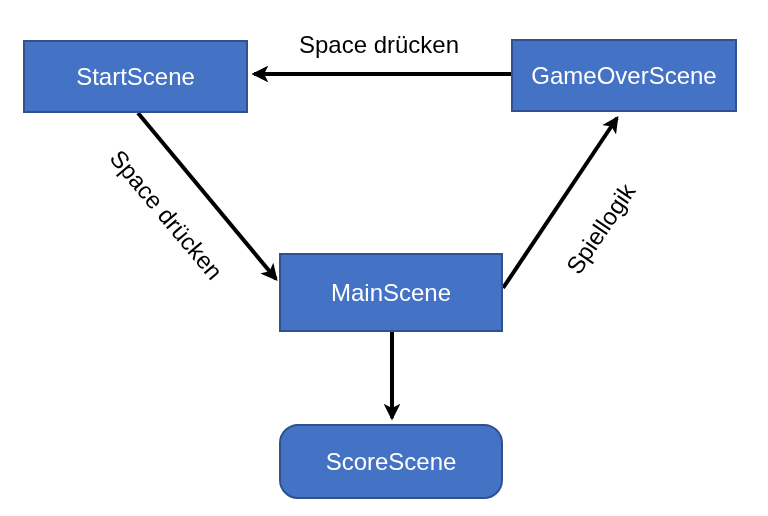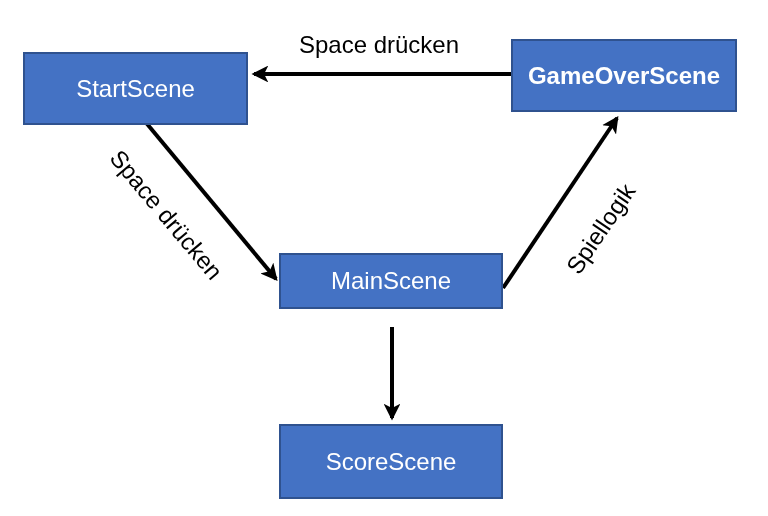--- a/index.html
+++ b/index.html
@@ -27,24 +27,24 @@
     background: #4472C4;
     border: 2px solid #2F528F;
     box-sizing: border-box;
     color: #ffffff;
     font-size: 24px;
     display: flex;
     align-items: center;
     justify-content: center;
     white-space: nowrap;
   }
-  #node-start    { left: 23px;  top: 40px;  width: 225px; height: 73px; margin-top: 12px; }
-  #node-gameover { left: 511px; top: 39px;  width: 226px; height: 73px; font-weight: bold; }
-  #node-main     { left: 279px; top: 253px; width: 224px; height: 56px; }
-  #node-score    { left: 279px; top: 424px; width: 224px; height: 75px; }
+  #node-start    { left: 23px;  top: 40px;  width: 225px; height: 73px; }
+  #node-gameover { left: 511px; top: 39px;  width: 226px; height: 73px; }
+  #node-main     { left: 279px; top: 253px; width: 224px; height: 79px; }
+  #node-score    { left: 279px; top: 424px; width: 224px; height: 75px; border-radius: 19px; }
 
   .edge-label {
     position: absolute;
     color: #000000;
     font-size: 24px;
     white-space: nowrap;
     line-height: 1.25;
   }
   #label-e0 {
     left: 379px; top: 45px;

